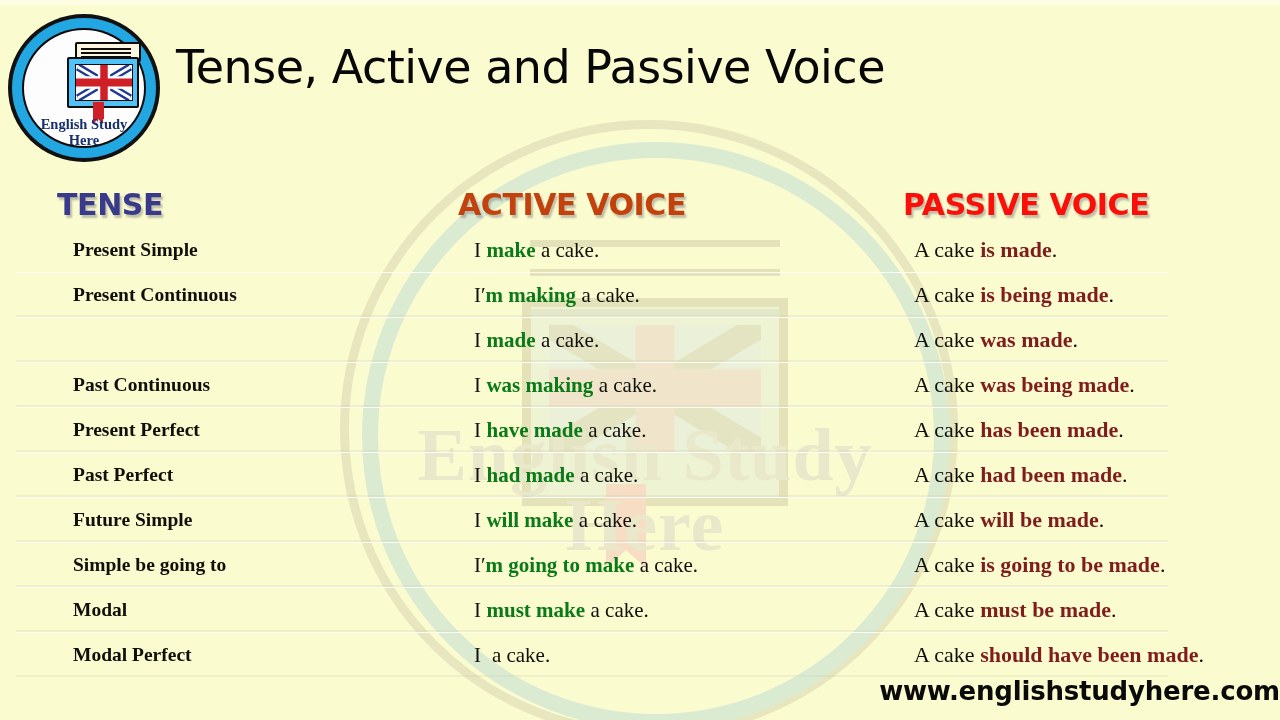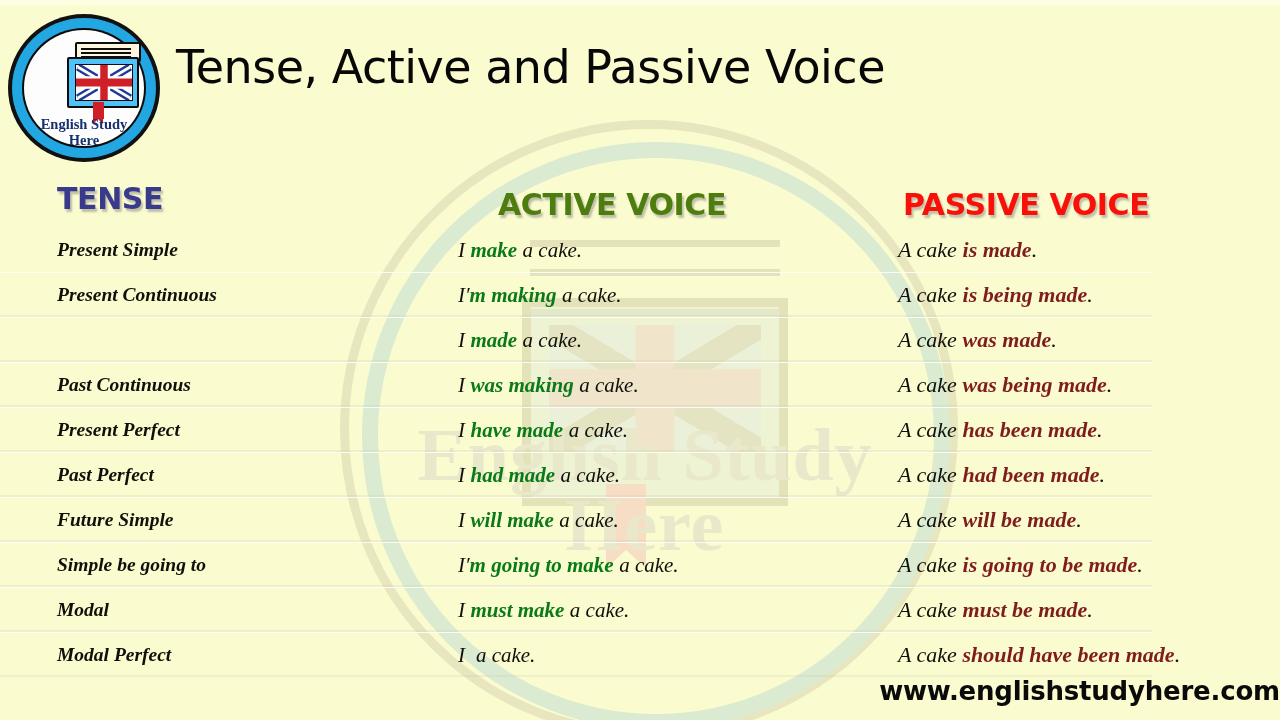--- a/index.html
+++ b/index.html
@@ -55,26 +55,26 @@
 
   
   .title{
     position:absolute;left:176px;top:44px;z-index:5;
     font-family:"DejaVu Sans", sans-serif;font-size:46px;line-height:1;
     color:#080808;white-space:nowrap;letter-spacing:-.5px;
   }
 
   
   .hdr{position:absolute;z-index:6;font-family:"DejaVu Sans", sans-serif;font-weight:bold;font-size:30px;letter-spacing:-.4px;white-space:nowrap;}
-  .hdr-tense{left:57px;top:181px;color:#3a3a8c;text-shadow:2px 3px 2px rgba(120,120,120,.45);}
-  .hdr-active{left:458px;top:187px;color:#4d7c0f;text-shadow:2px 3px 2px rgba(120,120,120,.45);margin-left:40px;}
+  .hdr-tense{left:57px;top:187px;color:#3a3a8c;text-shadow:2px 3px 2px rgba(120,120,120,.45);}
+  .hdr-active{left:458px;top:187px;color:#c2410c;text-shadow:2px 3px 2px rgba(120,120,120,.45);}
   .hdr-passive{left:903px;top:187px;color:#fa1008;text-shadow:2px 3px 2px rgba(120,120,120,.45);}
 
   
-  .table{position:absolute;left:0;top:228px;width:1152px;z-index:4;font-style:italic;}
+  .table{position:absolute;left:16px;top:228px;width:1152px;z-index:4;}
   .row{position:relative;height:44px;border-top:1px solid rgba(255,255,255,.85);box-shadow:0 -2px 0 rgba(200,200,170,.22) inset;}
   .row:first-child{border-top:none;box-shadow:none;}
   .c-tense{
     position:absolute;left:57px;top:0;height:44px;display:flex;align-items:center;
     font-family:"Liberation Serif", serif;font-weight:bold;font-size:19.5px;color:#100f0a;white-space:nowrap;
   }
   .c-active{
     position:absolute;left:458px;top:0;height:44px;display:flex;align-items:center;
     font-family:"Liberation Serif", serif;font-size:21px;color:#100f0a;white-space:nowrap;
   }

